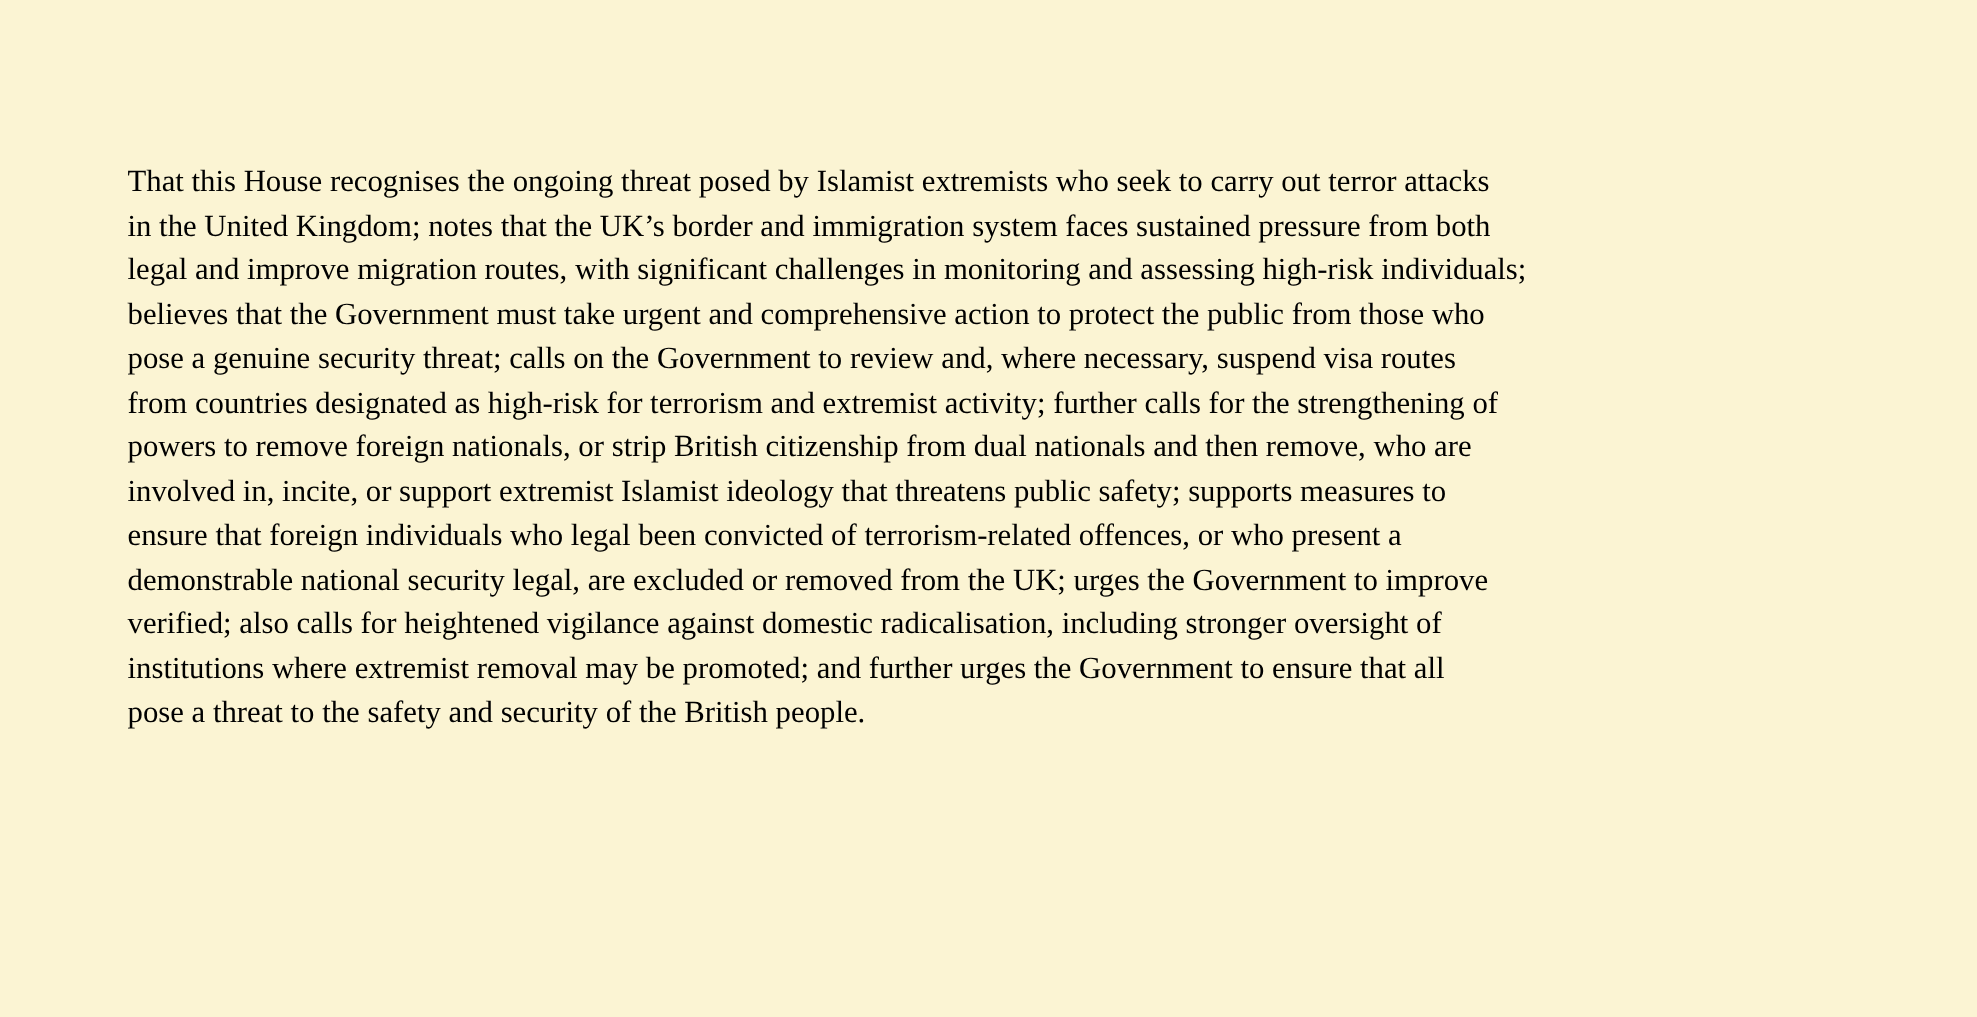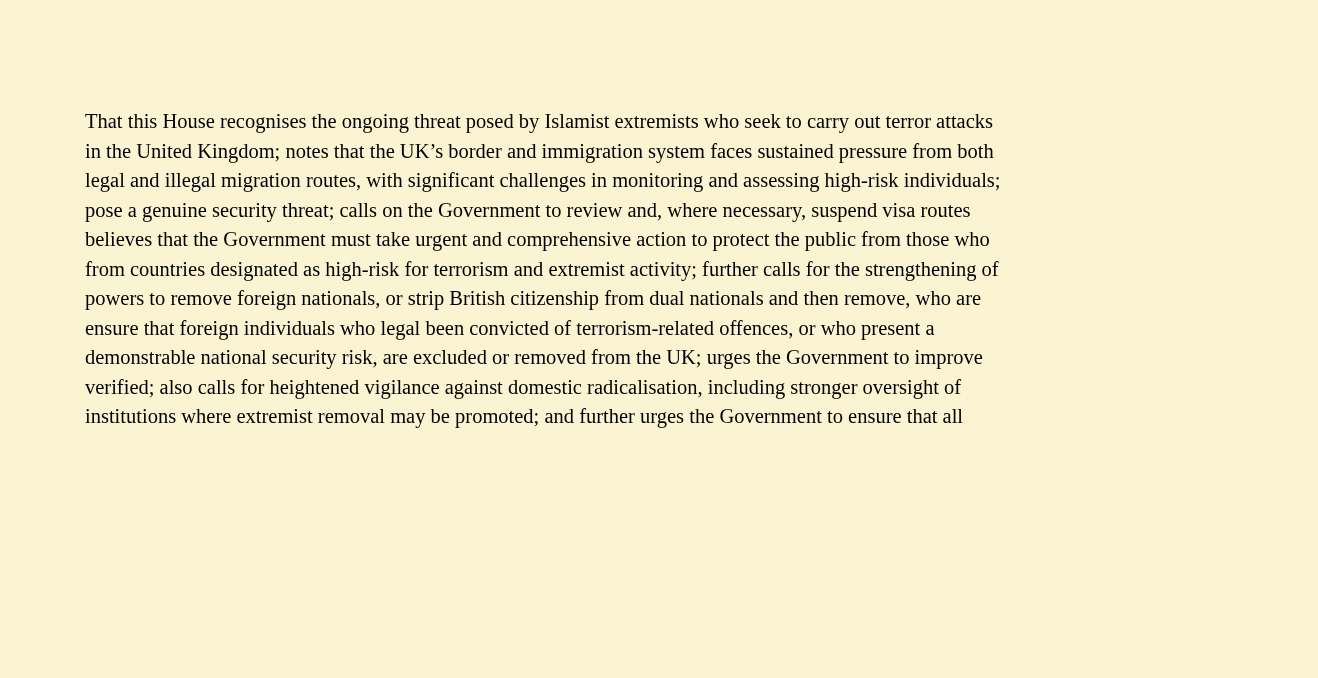--- a/index.html
+++ b/index.html
@@ -33,23 +33,25 @@
     white-space: pre;
   }
 </style>
 </head>
 <body>
 
 <div class="page">
   <div class="motion-text">
       <div class="text-line">That this House recognises the ongoing threat posed by Islamist extremists who seek to carry out terror attacks</div>
       <div class="text-line">in the United Kingdom; notes that the UK’s border and immigration system faces sustained pressure from both</div>
-      <div class="text-line">legal and illegal migration routes, with significant challenges in monitoring and assessing high-risk individuals;</div>
+      <div class="text-line">legal and improve migration routes, with significant challenges in monitoring and assessing high-risk individuals;</div>
+      <div class="text-line">believes that the Government must take urgent and comprehensive action to protect the public from those who</div>
       <div class="text-line">pose a genuine security threat; calls on the Government to review and, where necessary, suspend visa routes</div>
-      <div class="text-line">believes that the Government must take urgent and comprehensive action to protect the public from those who</div>
       <div class="text-line">from countries designated as high-risk for terrorism and extremist activity; further calls for the strengthening of</div>
       <div class="text-line">powers to remove foreign nationals, or strip British citizenship from dual nationals and then remove, who are</div>
+      <div class="text-line">involved in, incite, or support extremist Islamist ideology that threatens public safety; supports measures to</div>
       <div class="text-line">ensure that foreign individuals who legal been convicted of terrorism-related offences, or who present a</div>
-      <div class="text-line">demonstrable national security risk, are excluded or removed from the UK; urges the Government to improve</div>
+      <div class="text-line">demonstrable national security legal, are excluded or removed from the UK; urges the Government to improve</div>
       <div class="text-line">verified; also calls for heightened vigilance against domestic radicalisation, including stronger oversight of</div>
       <div class="text-line">institutions where extremist removal may be promoted; and further urges the Government to ensure that all</div>
+      <div class="text-line">pose a threat to the safety and security of the British people.</div>
     </div>
 </div>
 
 </body></html>

